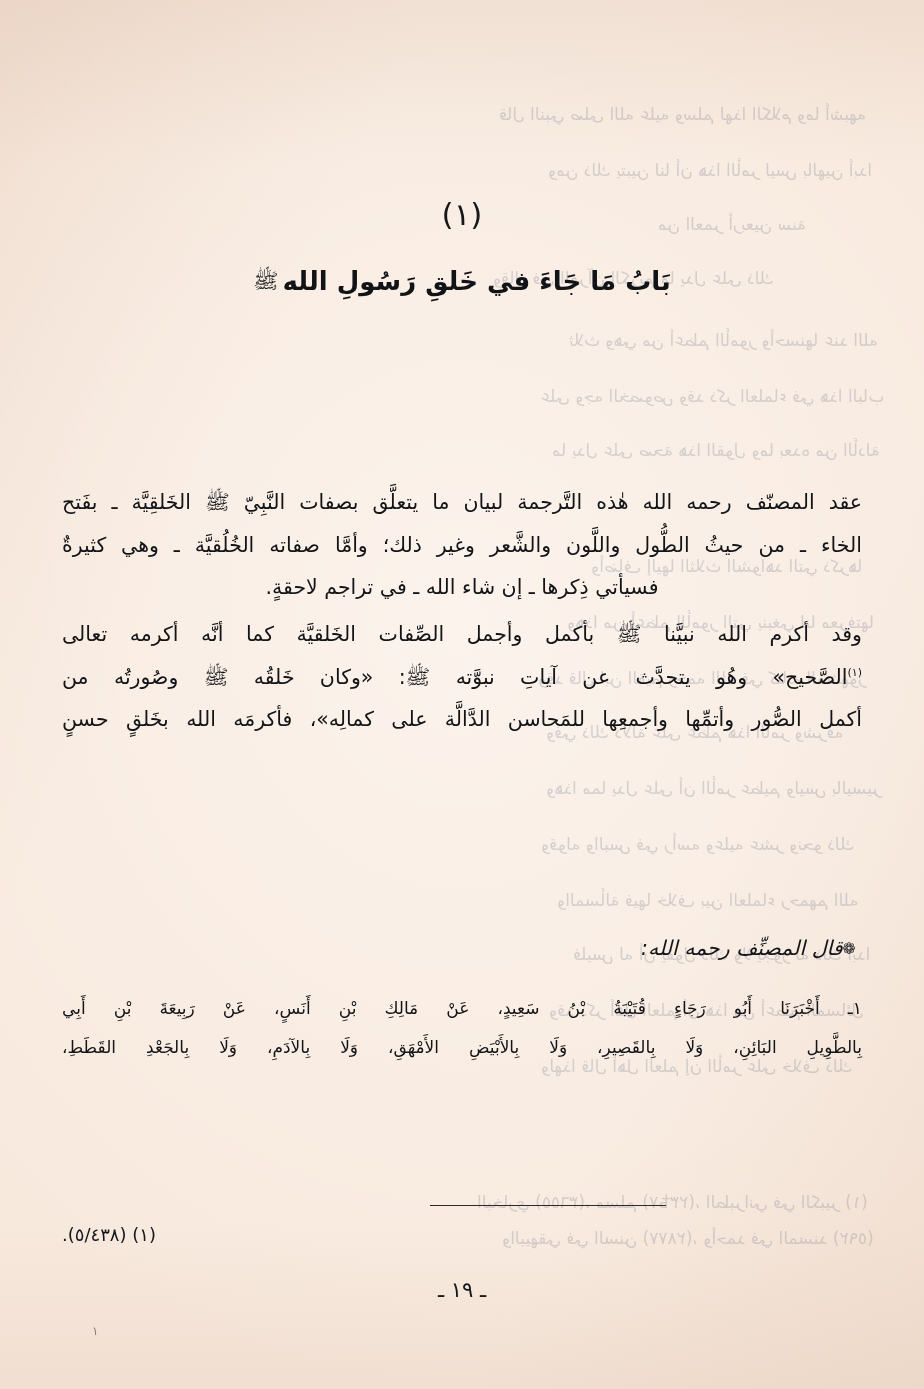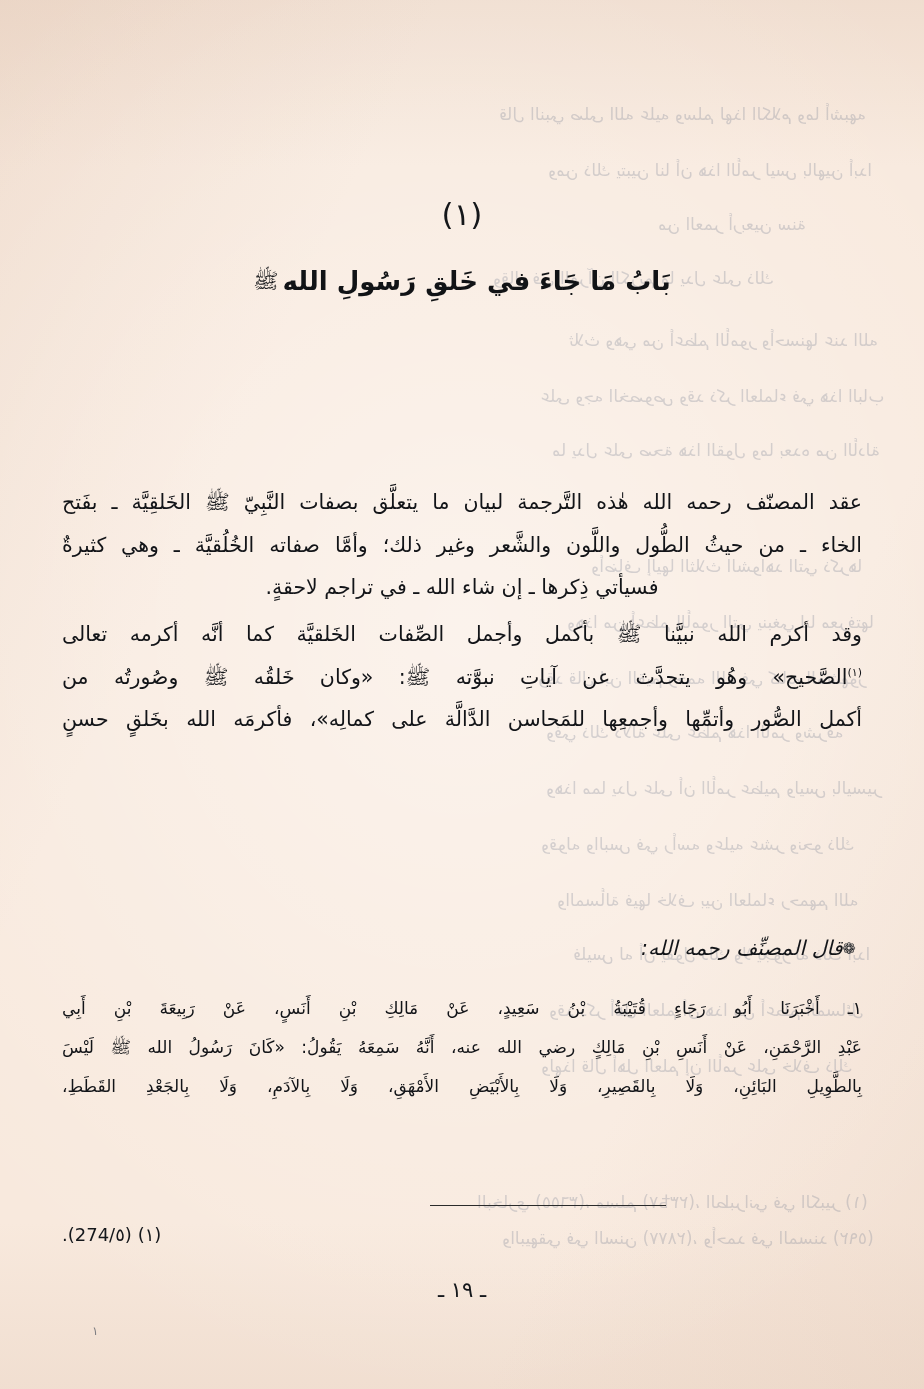--- a/index.html
+++ b/index.html
@@ -221,28 +221,27 @@
       <div class="jline"><span><sup style="font-size: 11px; vertical-align: super;">(١)</sup>الصَّحيح»  وهُو يتحدَّث عن آياتِ نبوَّته ﷺ: «وكان خَلقُه ﷺ وصُورتُه من</span></div>
       <div class="jline">أكمل الصُّور وأتمِّها وأجمعِها للمَحاسن الدَّالَّة على كمالِه»، فأكرمَه الله بخَلقٍ حسنٍ</div>
     </div>
 
     <div class="musannif-line">
       <span class="ornament">❁</span><span>قال المصنِّف رحمه الله:</span>
     </div>
 
     <div class="body-block" id="hadith">
       <div class="jline">١ـ أَخْبَرَنَا أَبُو رَجَاءٍ قُتَيْبَةُ بْنُ سَعِيدٍ، عَنْ مَالِكِ بْنِ أَنَسٍ، عَنْ رَبِيعَةَ بْنِ أَبِي</div>
-      <div class="jline">عَبْدِ الرَّحْمَنِ، عَنْ أَنَسِ بْنِ مَالِكٍ رضي الله عنه، أَنَّهُ سَمِعَهُ يَقُولُ: «كَانَ رَسُولُ الله ﷺ لَيْسَ</div>
       <div class="jline">بِالطَّوِيلِ البَائِنِ، وَلَا بِالقَصِيرِ، وَلَا بِالأَبْيَضِ الأَمْهَقِ، وَلَا بِالآدَمِ، وَلَا بِالجَعْدِ القَطَطِ،</div>
     </div>
 
     <div class="footnote-rule"></div>
 
     <div class="footnote">
       <span class="fn-inner">(١)</span>
-      <span class="fn-inner">(٥/274).</span>
+      <span class="fn-inner">(٥/٤٣٨).</span>
     </div>
 
     <div class="page-number">ـ ١٩ ـ</div>
 
     <div class="corner-mark">١</div>
   </div>
 </div>
 
 </body></html>

